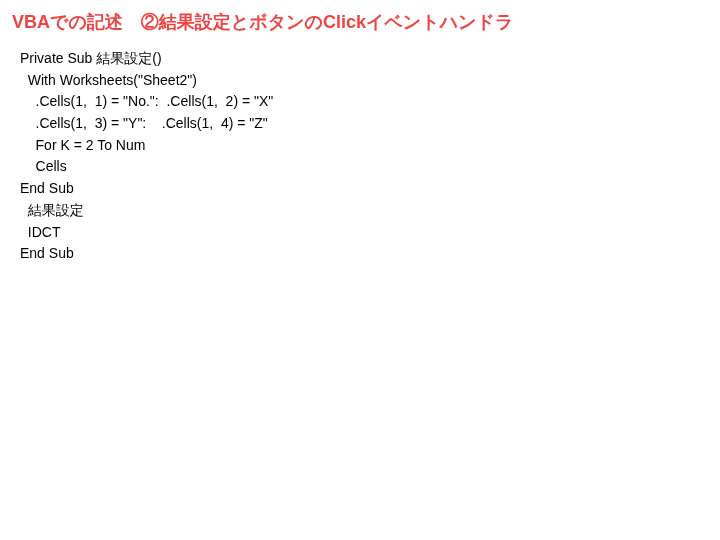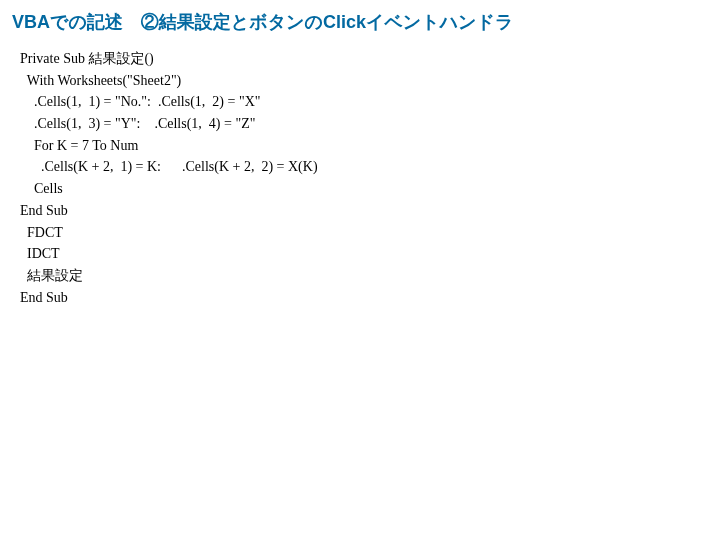--- a/index.html
+++ b/index.html
@@ -20,27 +20,27 @@
       width: 720px;
       height: 540px;
       background: #ffffff;
       padding: 10px 12px;
     }
 
     .title-bar {
       font-size: 18px;
       font-weight: bold;
       margin-bottom: 14px;
-      color: #0369a1;
+      color: #ef4444;
       font-family: 'MS Gothic', 'MS PGothic', sans-serif;
       white-space: nowrap;
     }
 
     .code-block {
-      font-family: Liberation Serif, serif;
+      font-family: Liberation Sans, sans-serif;
       font-size: 14px;
       line-height: 1.55;
       color: #000000;
       padding-left: 8px;
     }
 
     .code-line {
       white-space: pre;
       display: block;
     }
@@ -48,22 +48,20 @@
 </head>
 <body>
 
 <div class="page-container">
   <div class="title-bar">VBAでの記述　②結果設定とボタンのClickイベントハンドラ</div>
   <div class="code-block">
     <span class="code-line">Private Sub 結果設定()</span>
     <span class="code-line">  With Worksheets("Sheet2")</span>
     <span class="code-line">    .Cells(1,  1) = "No.":  .Cells(1,  2) = "X"</span>
     <span class="code-line">    .Cells(1,  3) = "Y":    .Cells(1,  4) = "Z"</span>
-    <span class="code-line">    For K = 7 To Num</span>
-    <span class="code-line">      .Cells(K + 2,  1) = K:      .Cells(K + 2,  2) = X(K)</span>
+    <span class="code-line">    For K = 2 To Num</span>
     <span class="code-line">    Cells</span>
     <span class="code-line">End Sub</span>
-    <span class="code-line">  FDCT</span>
+    <span class="code-line">  結果設定</span>
     <span class="code-line">  IDCT</span>
-    <span class="code-line">  結果設定</span>
     <span class="code-line">End Sub</span>
   </div>
 </div>
 
 </body></html>

